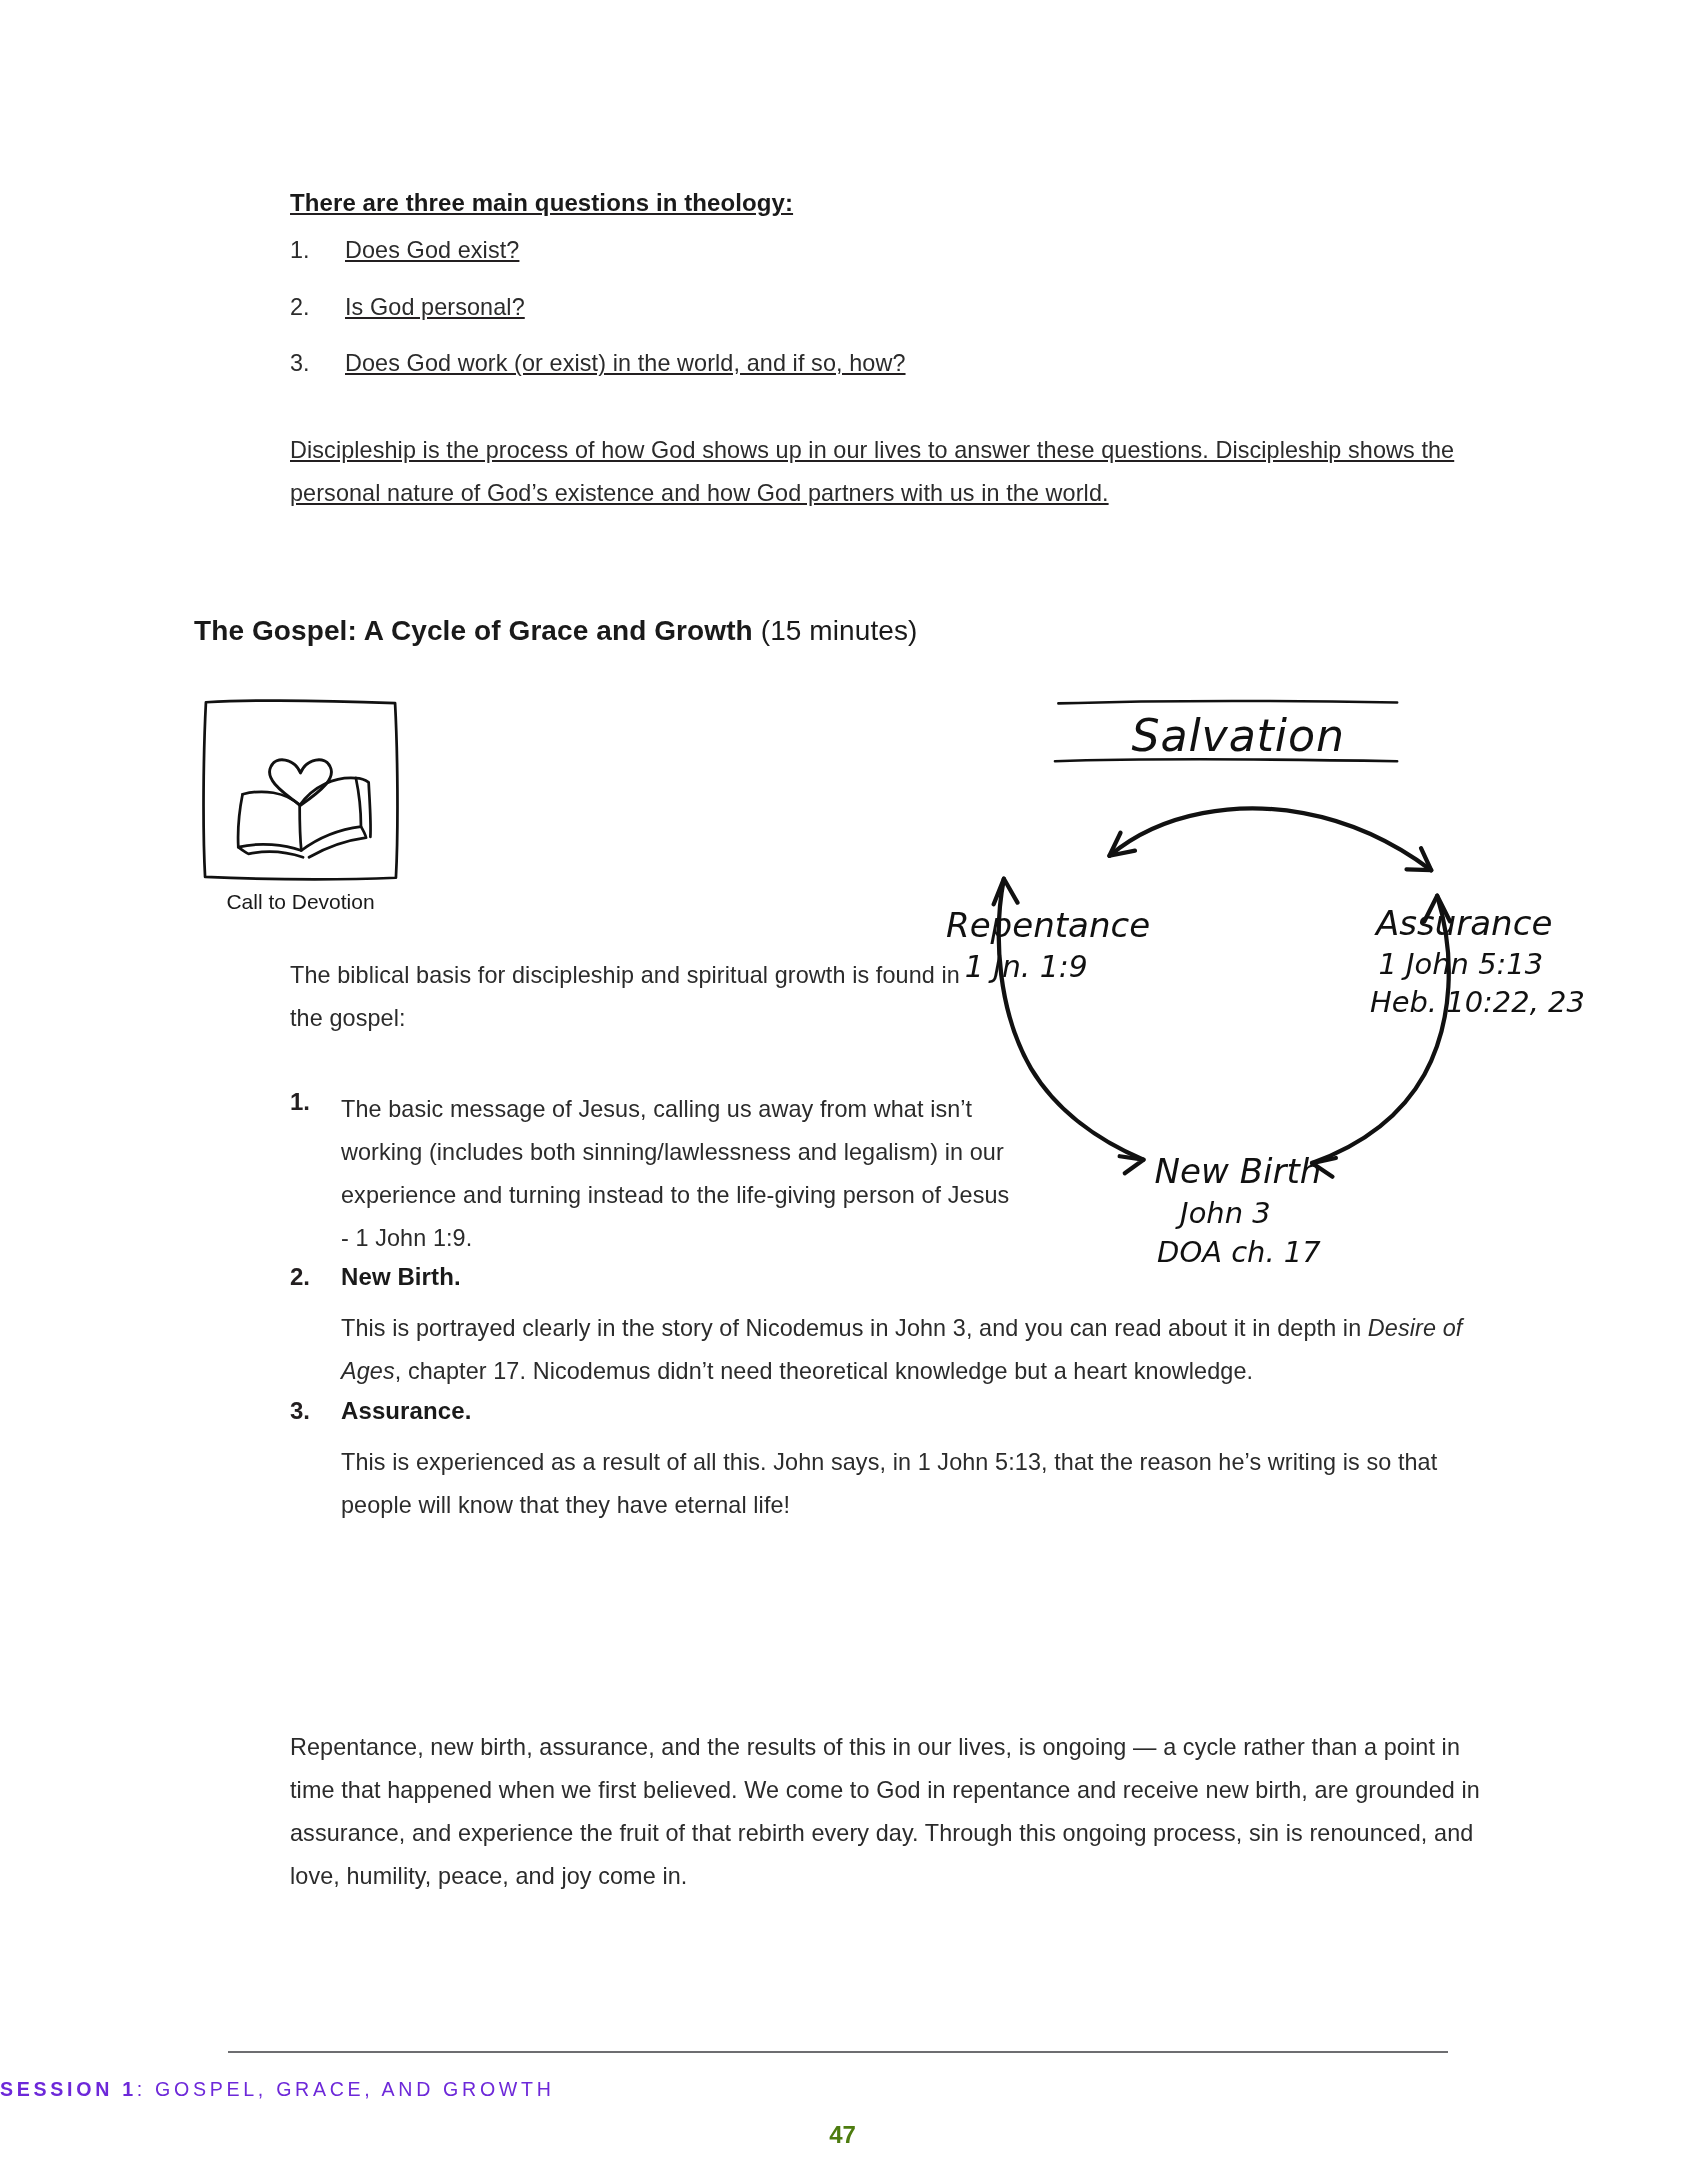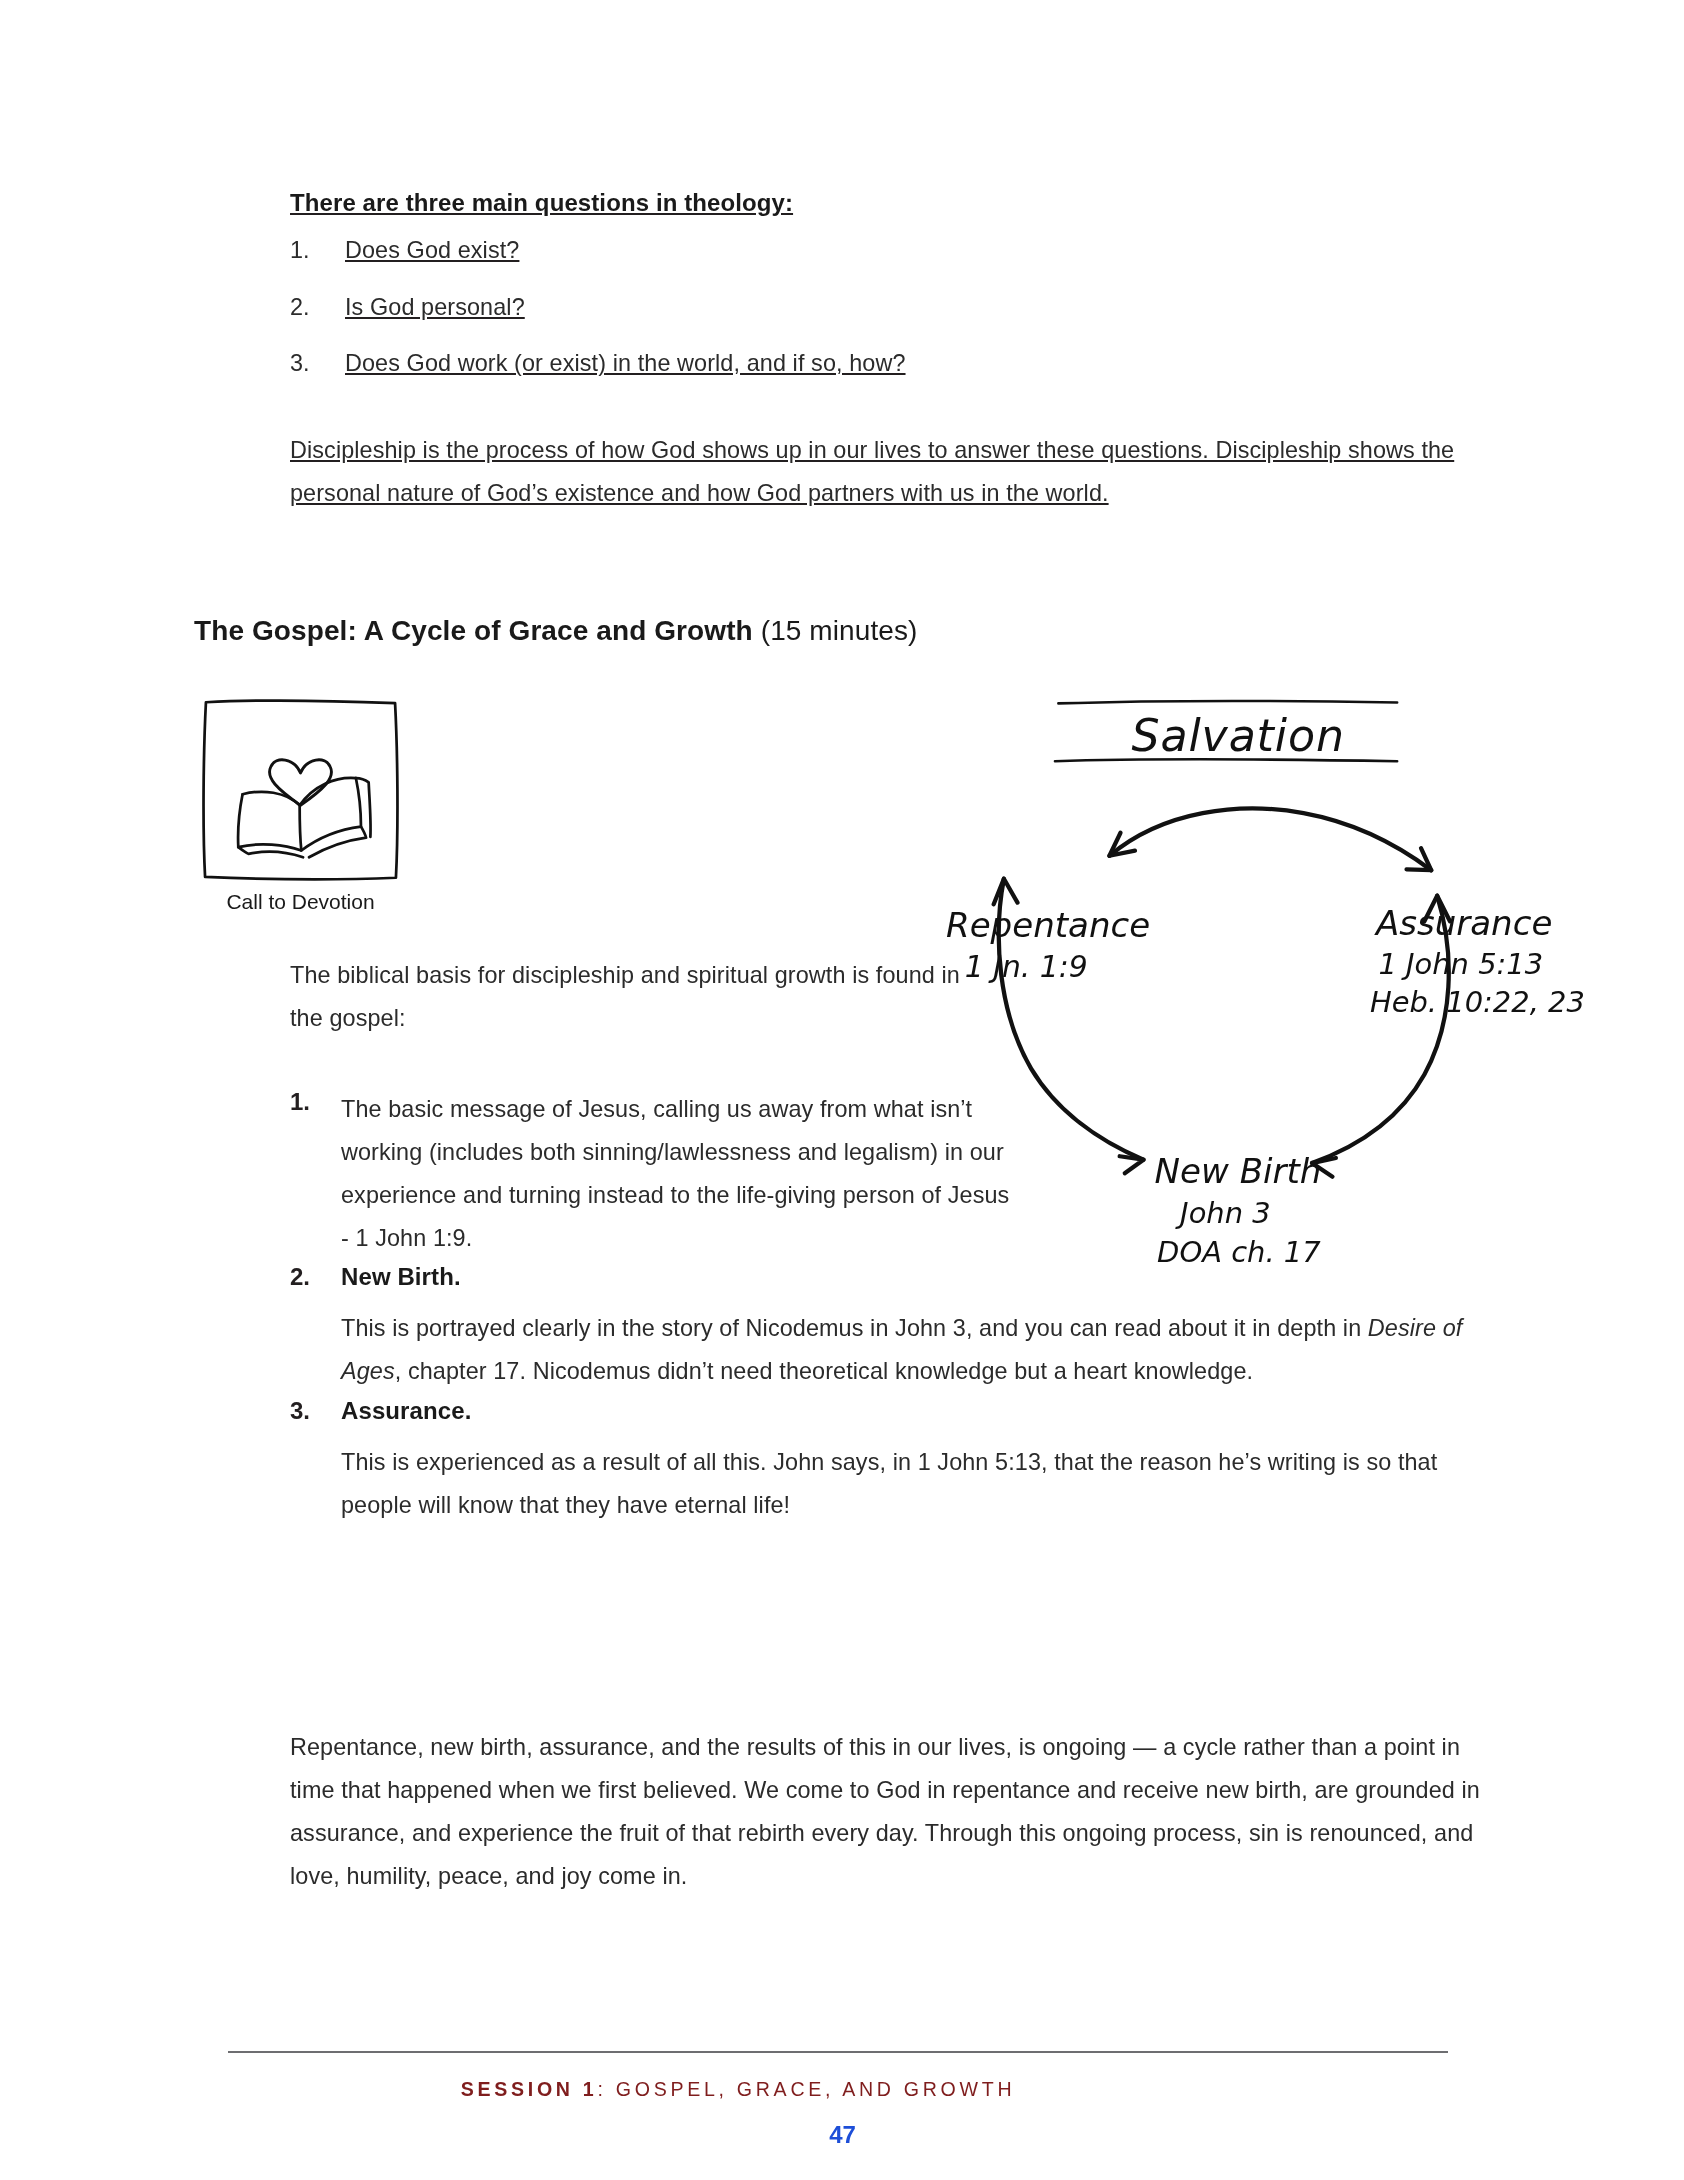--- a/index.html
+++ b/index.html
@@ -149,37 +149,37 @@
     top: 2051px;
     width: 1220px;
     height: 1.7px;
     background: #6d6e71;
   }
   .footer-session {
     position: absolute;
     left: 0;
     top: 2078px;
     width: 1476px;
-    text-align: center;
+    text-align: left;
     font-size: 19.6px;
     letter-spacing: 3.7px;
-    color: #7f1d1d;
+    color: #6d28d9;
   }
   .footer-session .sess {
     font-weight: bold;
   }
   .page-number {
     position: absolute;
     left: 0;
     top: 2121px;
     width: 1685px;
     text-align: center;
     font-size: 24px;
     font-weight: bold;
-    color: #1d4ed8;
+    color: #4d7c0f;
   }
 
   
   .cycle {
     position: absolute;
     left: 946px;
     top: 681px;
     width: 681px;
     height: 673px;
     font-style: italic;

